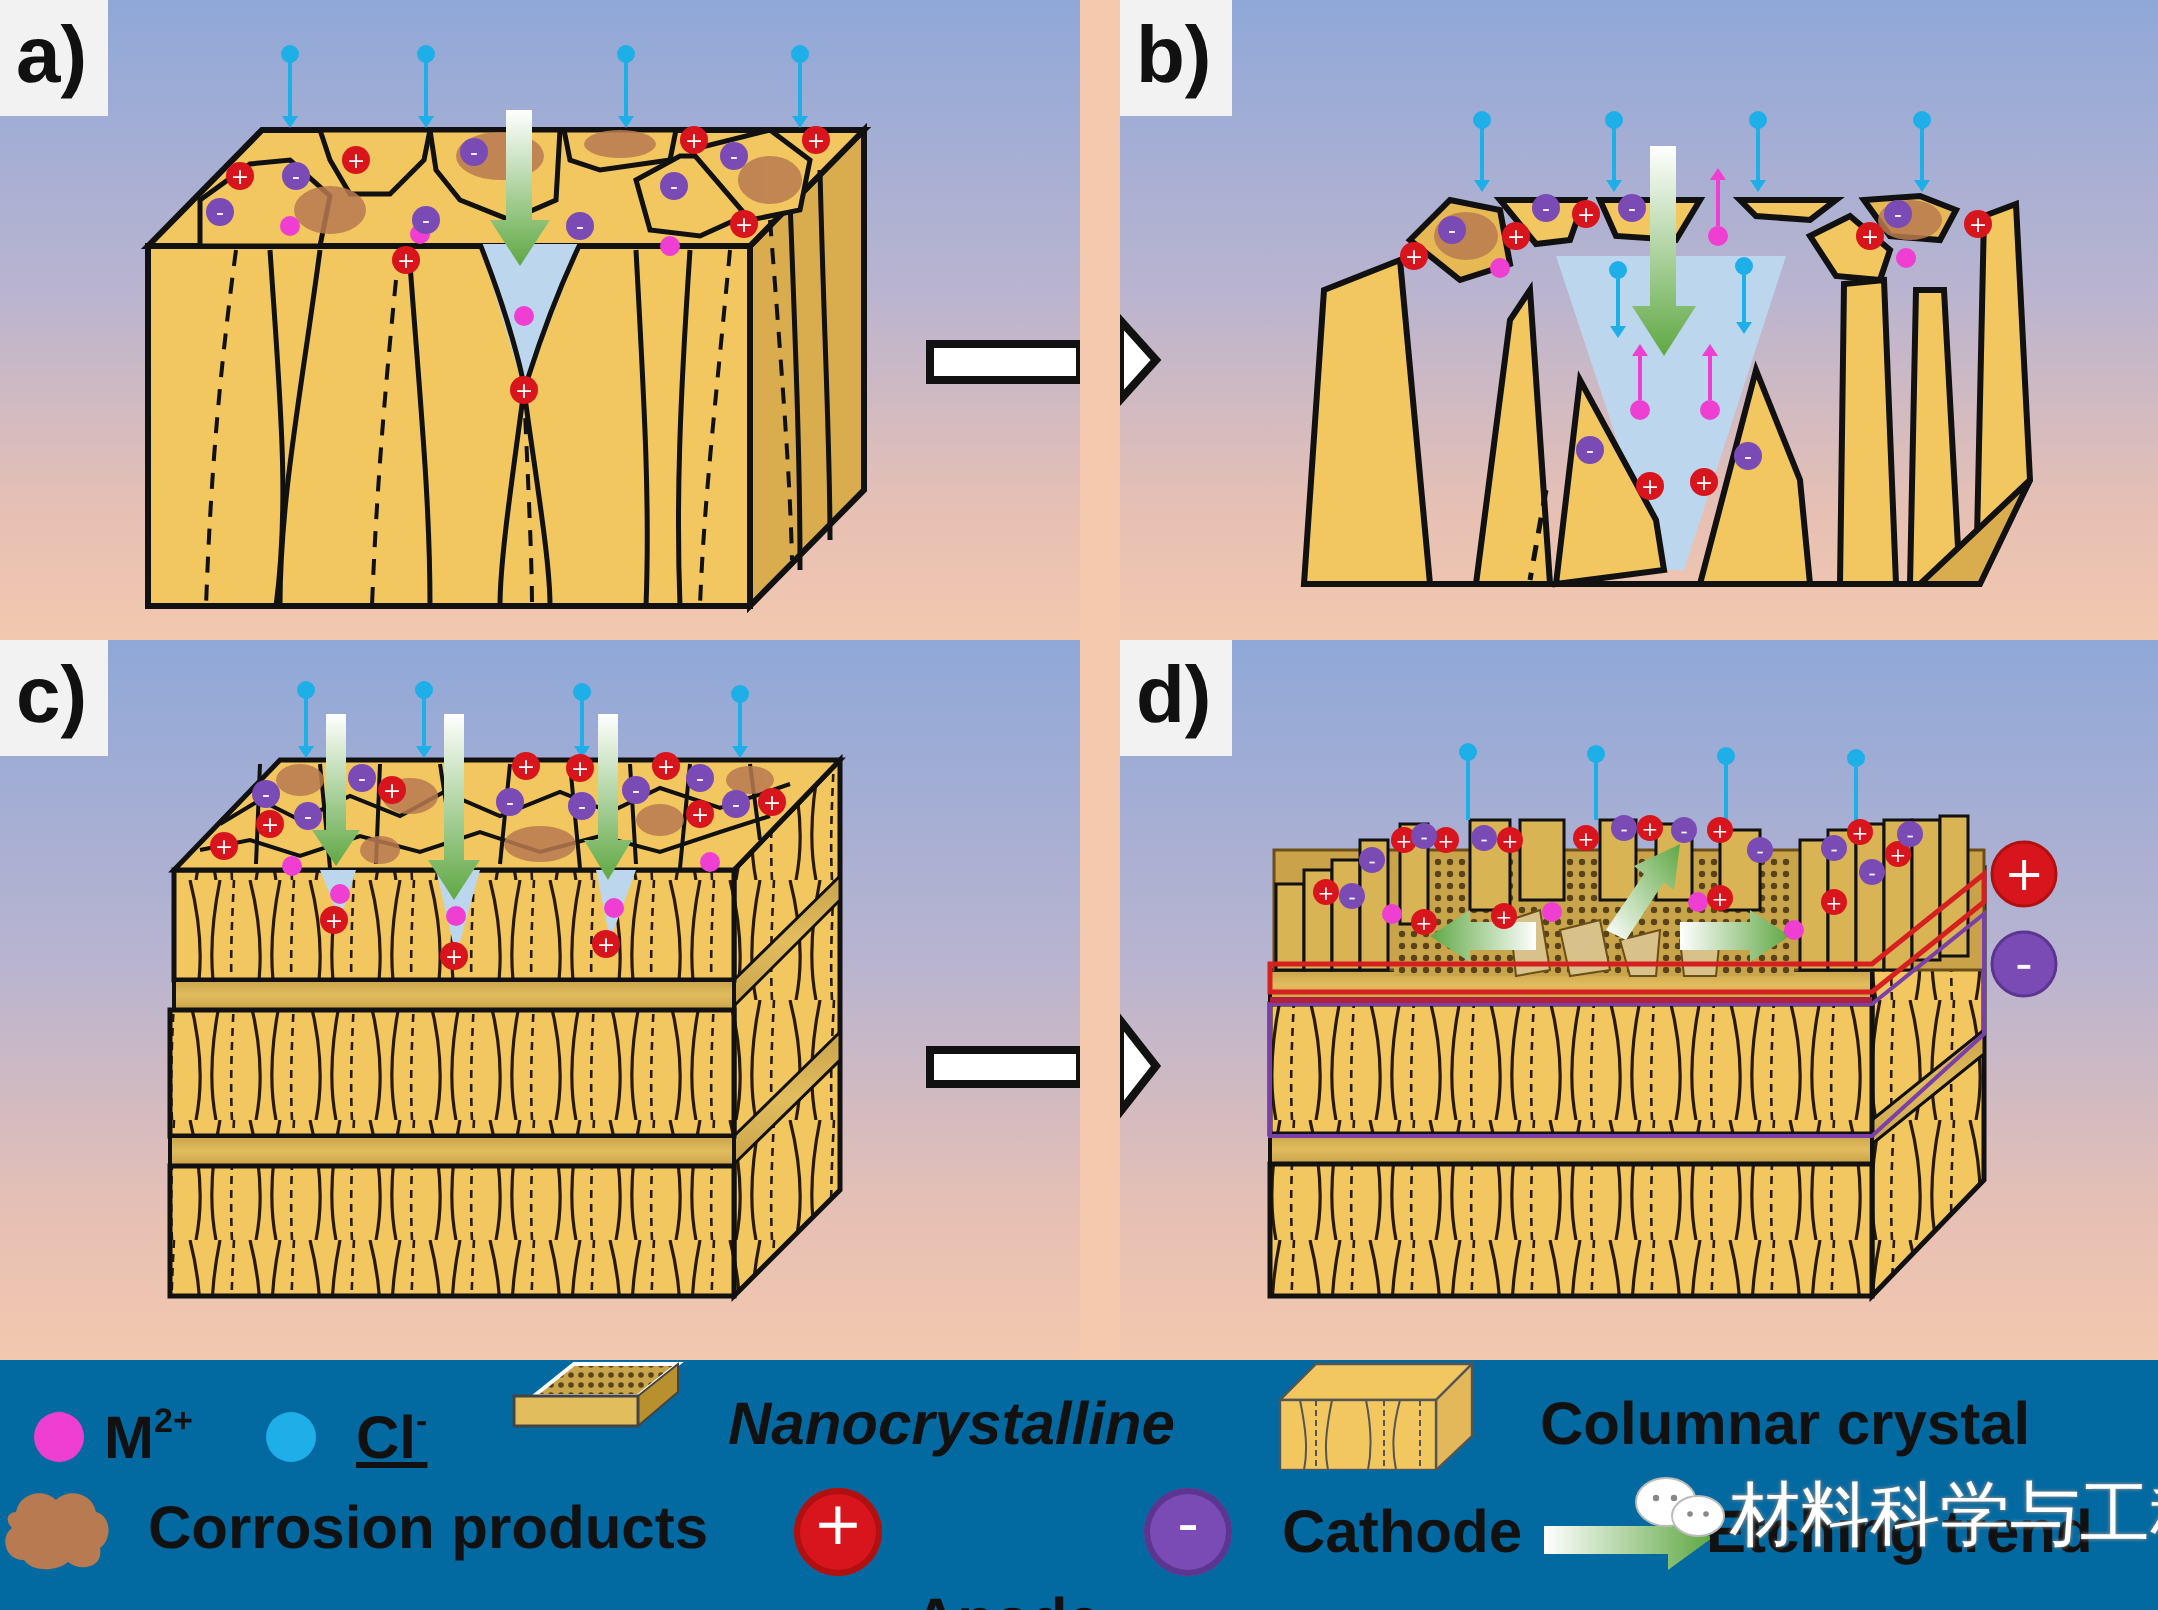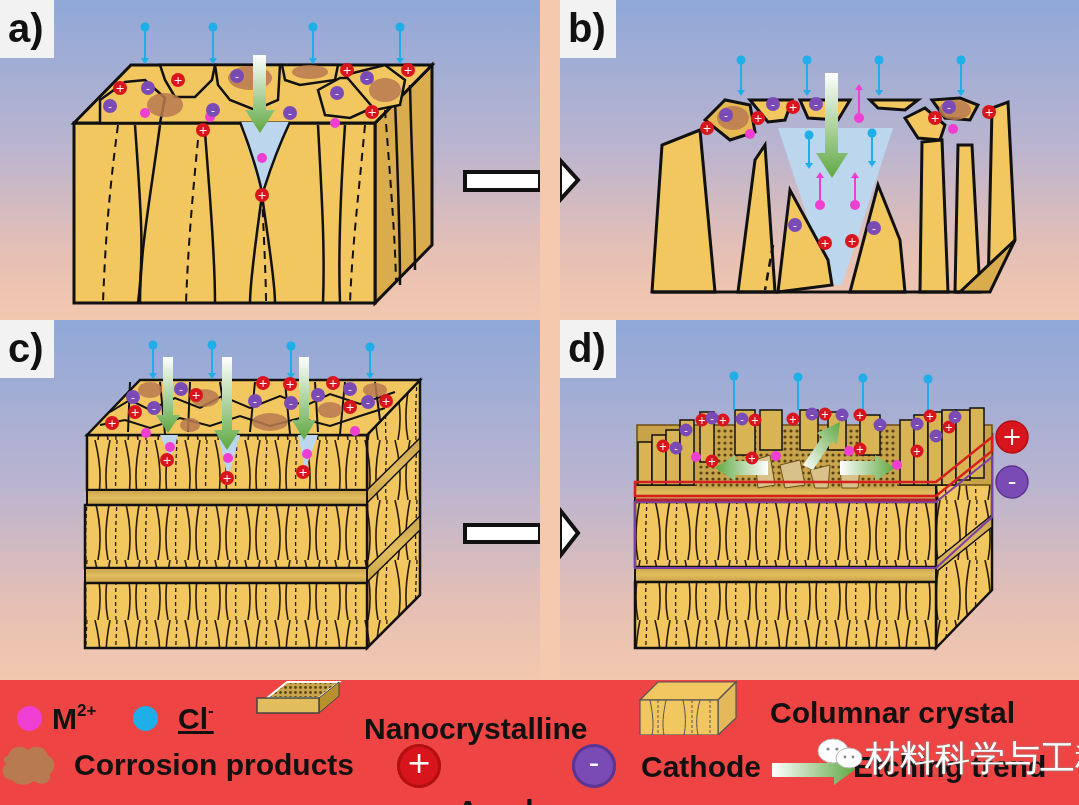--- a/index.html
+++ b/index.html
@@ -4,21 +4,21 @@
 <style>
   html,body{margin:0;padding:0;}
   body{width:1079px;height:805px;overflow:hidden;background:#f4c9ae;font-family:"Liberation Sans",sans-serif;position:relative;}
   .panel{position:absolute;overflow:hidden;background:linear-gradient(to bottom,#8fa8d8 0%,#b9b4d0 45%,#e7c0b4 80%,#f2c8ae 100%);}
   .panel-label{position:absolute;left:0;top:0;background:#f2f2f2;font-weight:bold;font-size:40px;line-height:1;padding:8px 10px 10px 8px;color:#111;}
   #pa{left:0;top:0;width:540px;height:320px;}
   #pb{left:560px;top:0;width:519px;height:320px;}
   #pc{left:0;top:320px;width:540px;height:360px;}
   #pd{left:560px;top:320px;width:519px;height:360px;}
   .panel svg{position:absolute;left:0;top:0;}
-  .legend{position:absolute;left:0;top:680px;width:1079px;height:125px;background:#ef4444;}
+  .legend{position:absolute;left:0;top:680px;width:1079px;height:125px;background:#0369a1;}
   .lg-text{position:absolute;font-weight:bold;font-size:30px;color:#111;white-space:nowrap;line-height:1;}
   .lg-dot{position:absolute;border-radius:50%;}
   .watermark{position:absolute;font-size:35px;color:#fff;white-space:nowrap;text-shadow:0 0 2px #999,0 0 1px #666;line-height:1;}
 </style>
 </head>
 <body>
 
 <div class="panel" id="pa">
   <svg width="540" height="320" viewBox="0 0 540 320">
 
@@ -713,21 +713,21 @@
     <defs>
       <pattern id="nanoLg" width="5" height="5" patternUnits="userSpaceOnUse">
         <rect width="5" height="5" fill="#c8a54b"></rect>
         <circle cx="2.5" cy="2.5" r="1.4" fill="#5a4318"></circle>
       </pattern>
     </defs>
     <polygon points="24,18 44,2 96,2 76,18" fill="url(#nanoLg)" stroke="#fff" stroke-width="2"></polygon>
     <polygon points="76,18 96,2 96,16 76,33" fill="#b8902e" stroke="#444" stroke-width="1"></polygon>
     <rect x="14" y="18" width="62" height="15" fill="#e2bd5e" stroke="#444" stroke-width="1.5"></rect>
   </svg>
-  <div class="lg-text" style="left:364px;top:34px;">Nanocrystalline</div>
+  <div class="lg-text" style="left:364px;top:18px;font-style:italic;">Nanocrystalline</div>
   <svg style="position:absolute;left:638px;top:0px;" width="100" height="55">
     <polygon points="2,20 20,2 98,2 80,20" fill="#f2c760" stroke="#555" stroke-width="1.2"></polygon>
     <polygon points="80,20 98,2 98,38 80,55" fill="#e2b85a" stroke="#555" stroke-width="1.2"></polygon>
     <rect x="2" y="20" width="78" height="35" fill="#f2c760" stroke="#555" stroke-width="1.2"></rect>
     <g stroke="#555" stroke-width="1" fill="none">
       <path d="M12,20 C15,35 16,45 14,55"></path>
         <path d="M28,20 C25,35 24,45 26,55"></path>
         <path d="M45,20 C48,35 48,45 46,55"></path>
         <path d="M62,20 C58,35 58,45 60,55"></path>
       <path d="M20,20 L20,55" stroke-dasharray="3,2"></path>

